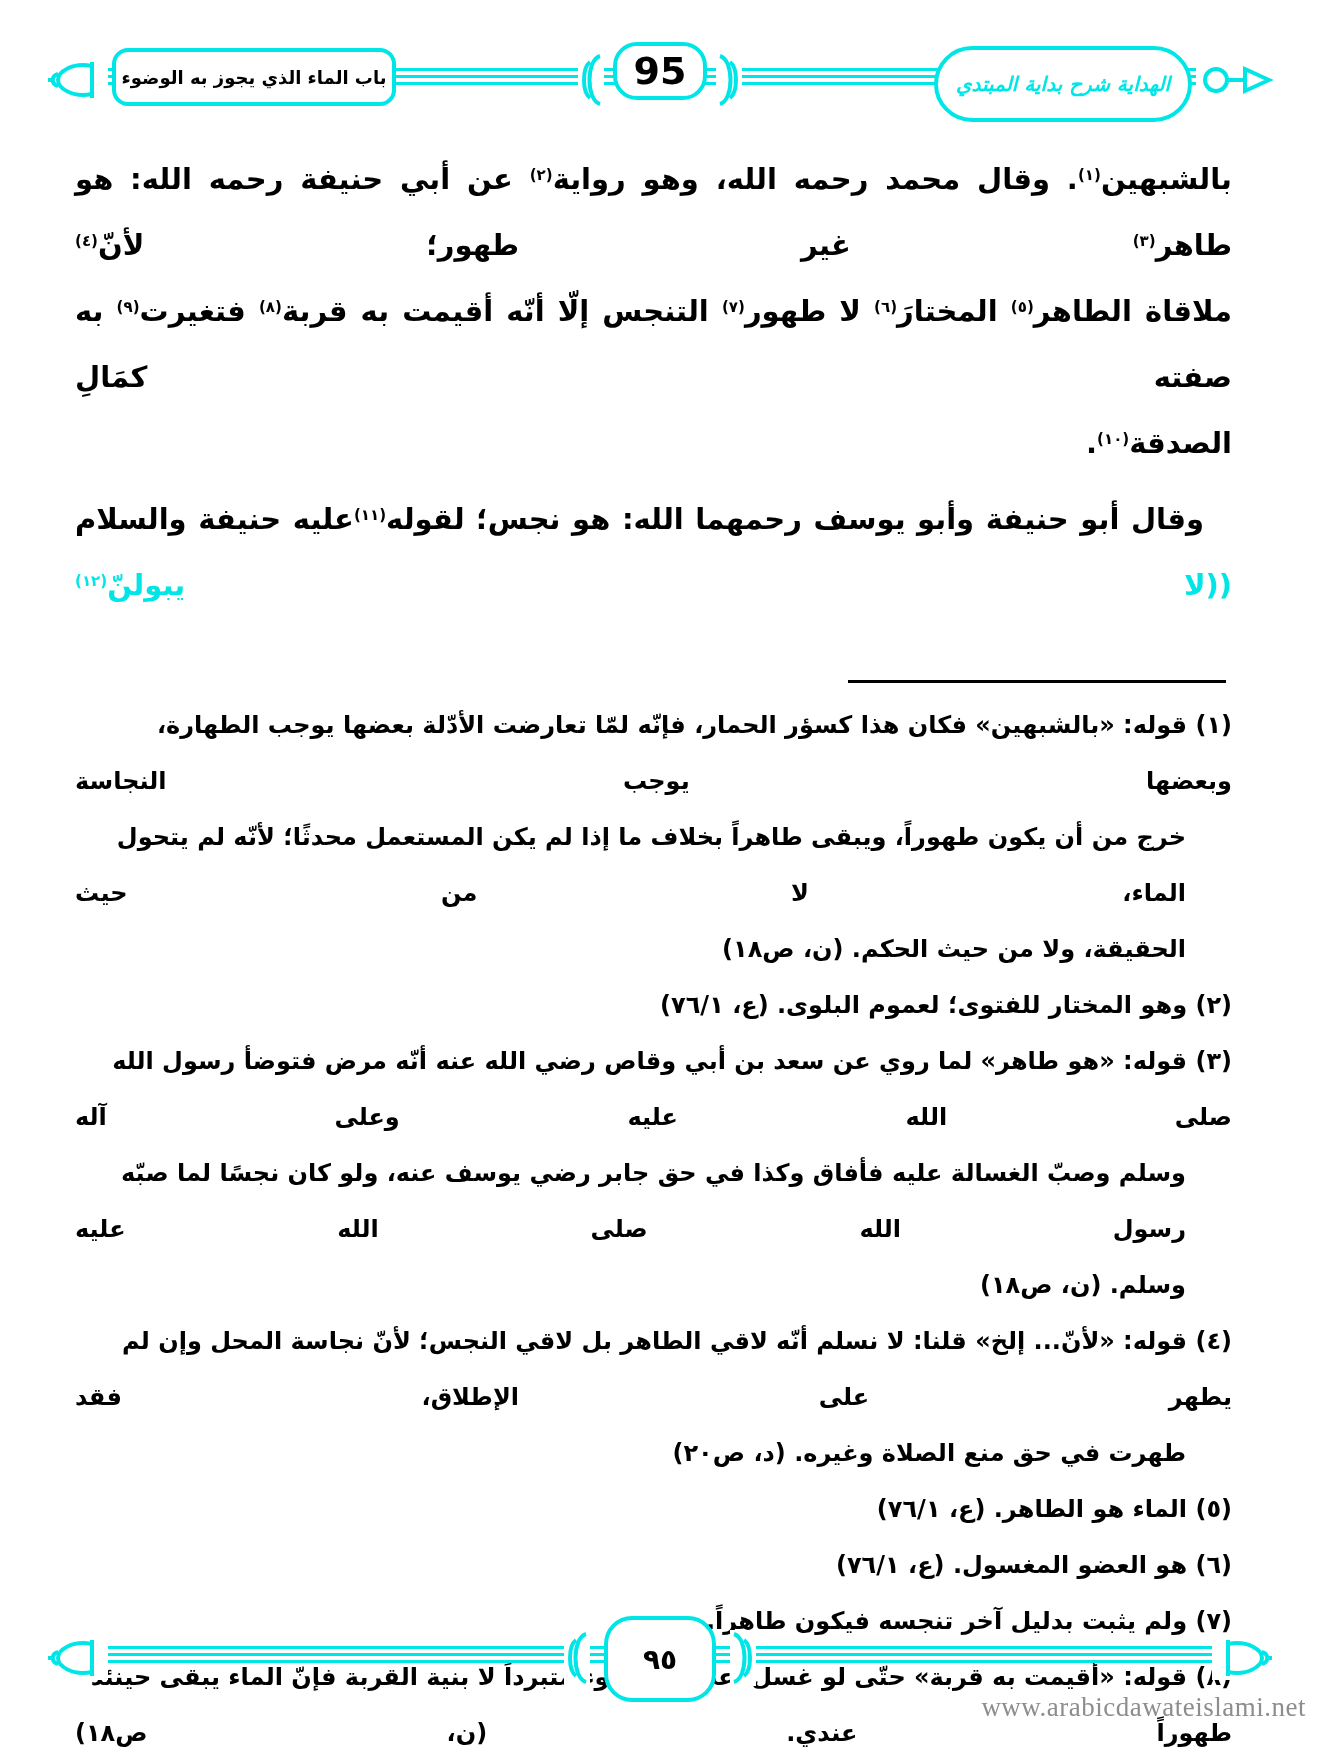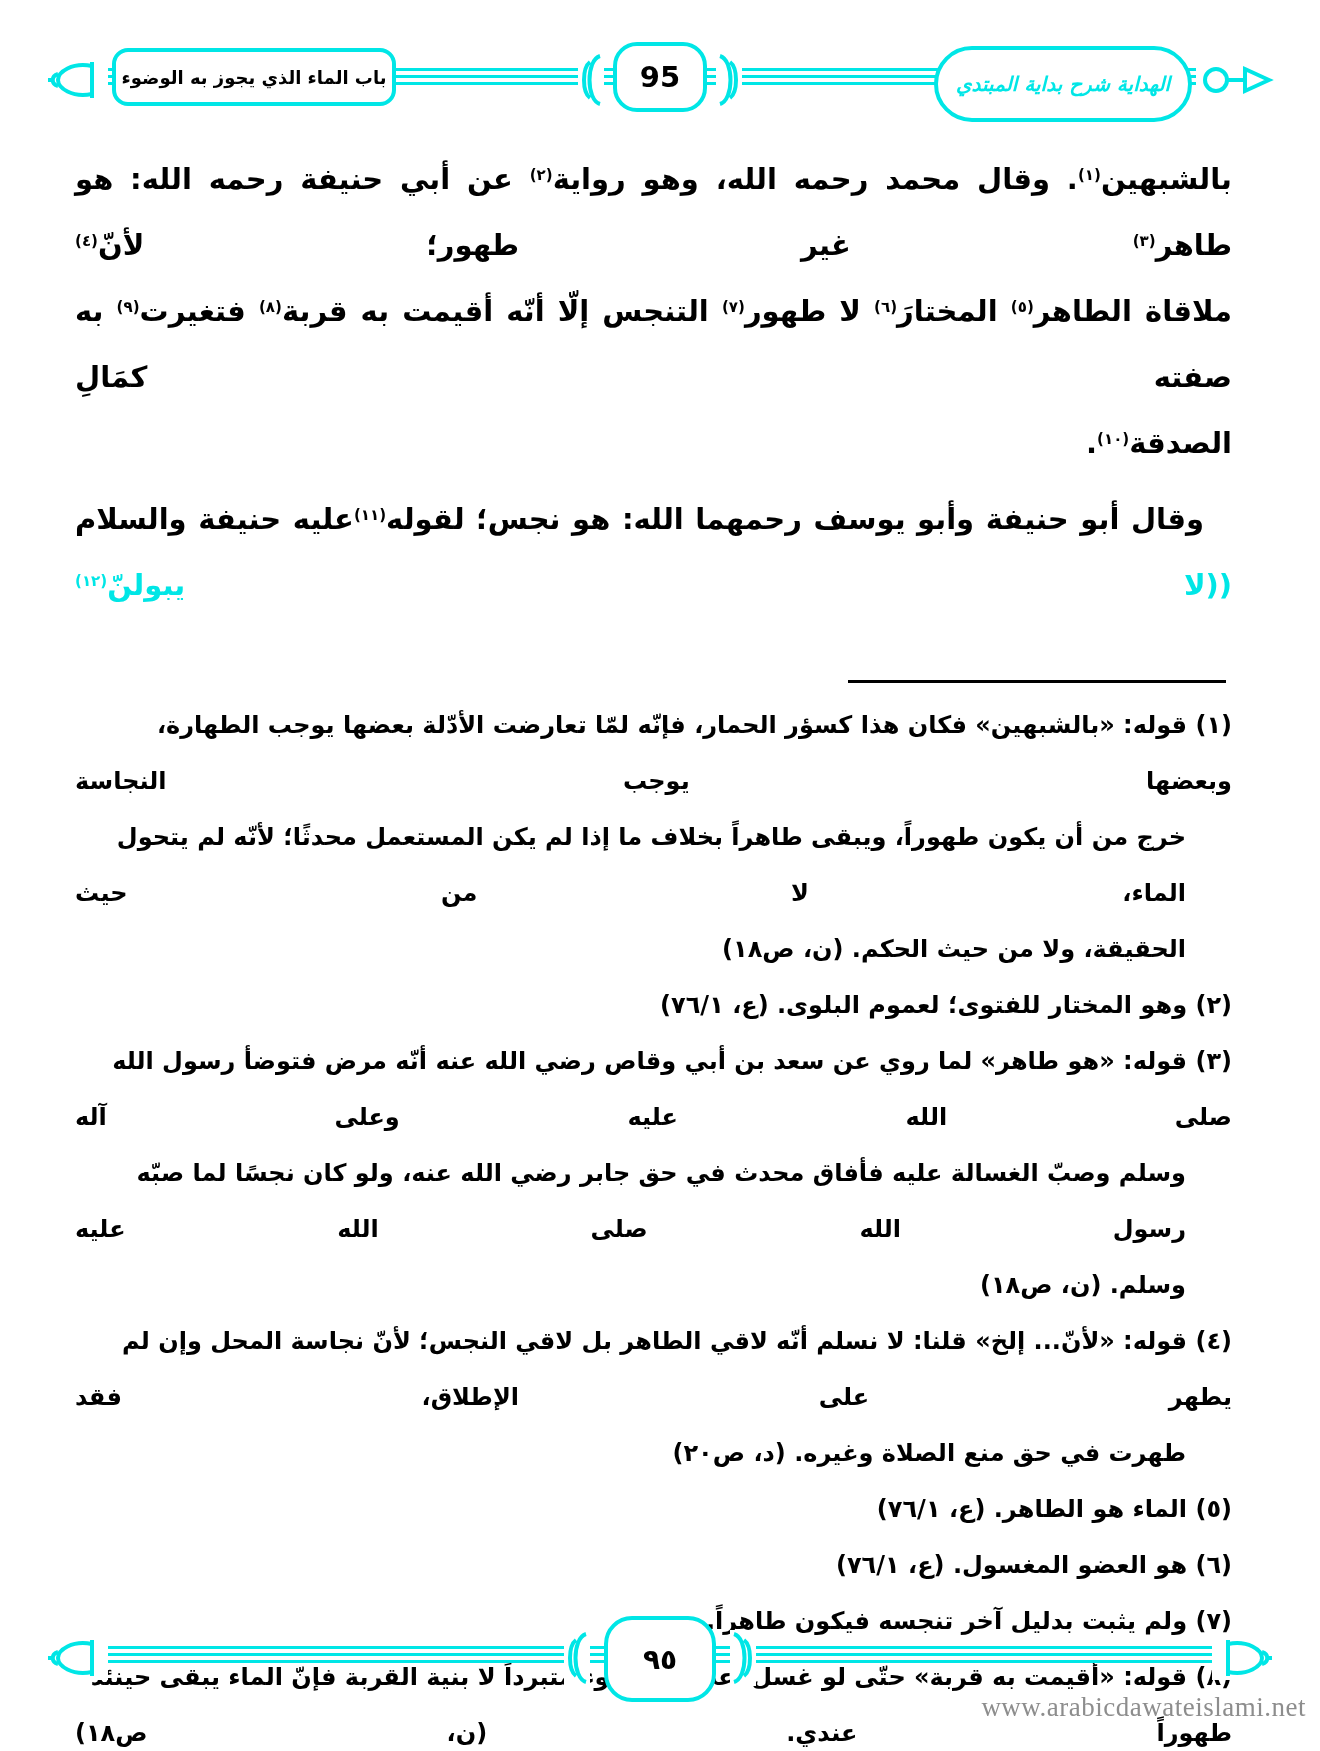--- a/index.html
+++ b/index.html
@@ -24,22 +24,22 @@
       var(--accent) 7px 10px,transparent 10px 14px,
       var(--accent) 14px 17px);
   }
   .cart{
     position:absolute;background:#fff;border:4px solid var(--accent);
     display:flex;align-items:center;justify-content:center;box-sizing:border-box;
     white-space:nowrap;overflow:hidden;
   }
   .cart.chapter{left:112px;top:14px;width:284px;height:58px;border-radius:16px;
     font-size:18px;font-weight:bold;color:#000;direction:rtl;}
-  .cart.pagenum{left:50%;transform:translateX(-50%);top:8px;width:94px;height:70px;
-    border-radius:24px;font-size:29px;font-weight:bold;color:#000;}
+  .cart.pagenum{left:50%;transform:translateX(-50%);top:8px;width:94px;height:58px;
+    border-radius:24px;font-size:38px;font-weight:bold;color:#000;}
   .cart.booktitle{right:128px;top:12px;width:258px;height:76px;border-radius:40px;
     color:var(--accent);font-size:20px;font-weight:bold;font-style:italic;direction:rtl;}
   .cart.pagenum-ar{left:50%;transform:translateX(-50%);top:4px;width:112px;height:86px;
     border-radius:28px;font-size:28px;font-weight:bold;color:#000;}
   .orn{position:absolute;}
   
   .content{position:absolute;left:75px;right:88px;top:146px;direction:rtl;}
   .bline{font-size:29px;font-weight:bold;line-height:66px;text-align:right;}
   .just{text-align:justify;text-align-last:justify;}
   .indent{text-indent:28px;}
@@ -121,21 +121,21 @@
     <div class="fn-sep"></div>
 
     <section class="footnotes">
       <div class="fline just"><span>(١) قوله: «بالشبهين» فكان هذا كسؤر الحمار، فإنّه لمّا تعارضت الأدّلة بعضها يوجب الطهارة، وبعضها يوجب النجاسة</span></div>
       <div class="fline just cont"><span>خرج من أن يكون طهوراً، ويبقى طاهراً بخلاف ما إذا لم يكن المستعمل محدثًا؛ لأنّه لم يتحول الماء، لا من حيث</span></div>
       <div class="fline cont"><span>الحقيقة، ولا من حيث الحكم. (ن، ص١٨)</span></div>
 
       <div class="fline"><span>(٢) وهو المختار للفتوى؛ لعموم البلوى. (ع، ٧٦/١)</span></div>
 
       <div class="fline just"><span>(٣) قوله: «هو طاهر» لما روي عن سعد بن أبي وقاص رضي الله عنه أنّه مرض فتوضأ رسول الله صلى الله عليه وعلى آله</span></div>
-      <div class="fline just cont"><span>وسلم وصبّ الغسالة عليه فأفاق محدث في حق جابر رضي الله عنه، ولو كان نجسًا لما صبّه رسول الله صلى الله عليه</span></div>
+      <div class="fline just cont"><span>وسلم وصبّ الغسالة عليه فأفاق وكذا في حق جابر رضي يوسف عنه، ولو كان نجسًا لما صبّه رسول الله صلى الله عليه</span></div>
       <div class="fline cont"><span>وسلم. (ن، ص١٨)</span></div>
 
       <div class="fline just"><span>(٤) قوله: «لأنّ... إلخ» قلنا: لا نسلم أنّه لاقي الطاهر بل لاقي النجس؛ لأنّ نجاسة المحل وإن لم يطهر على الإطلاق، فقد</span></div>
       <div class="fline cont"><span>طهرت في حق منع الصلاة وغيره. (د، ص٢٠)</span></div>
 
       <div class="fline"><span>(٥) الماء هو الطاهر. (ع، ٧٦/١)</span></div>
       <div class="fline"><span>(٦) هو العضو المغسول. (ع، ٧٦/١)</span></div>
       <div class="fline"><span>(٧) ولم يثبت بدليل آخر تنجسه فيكون طاهراً.</span></div>
       <div class="fline just"><span>(٨) قوله: «أقيمت به قربة» حتّى لو غسل أعضاء الوضوء متبرداً لا بنية القربة فإنّ الماء يبقى حينئذ طهوراً عندي. (ن، ص١٨)</span></div>
 

